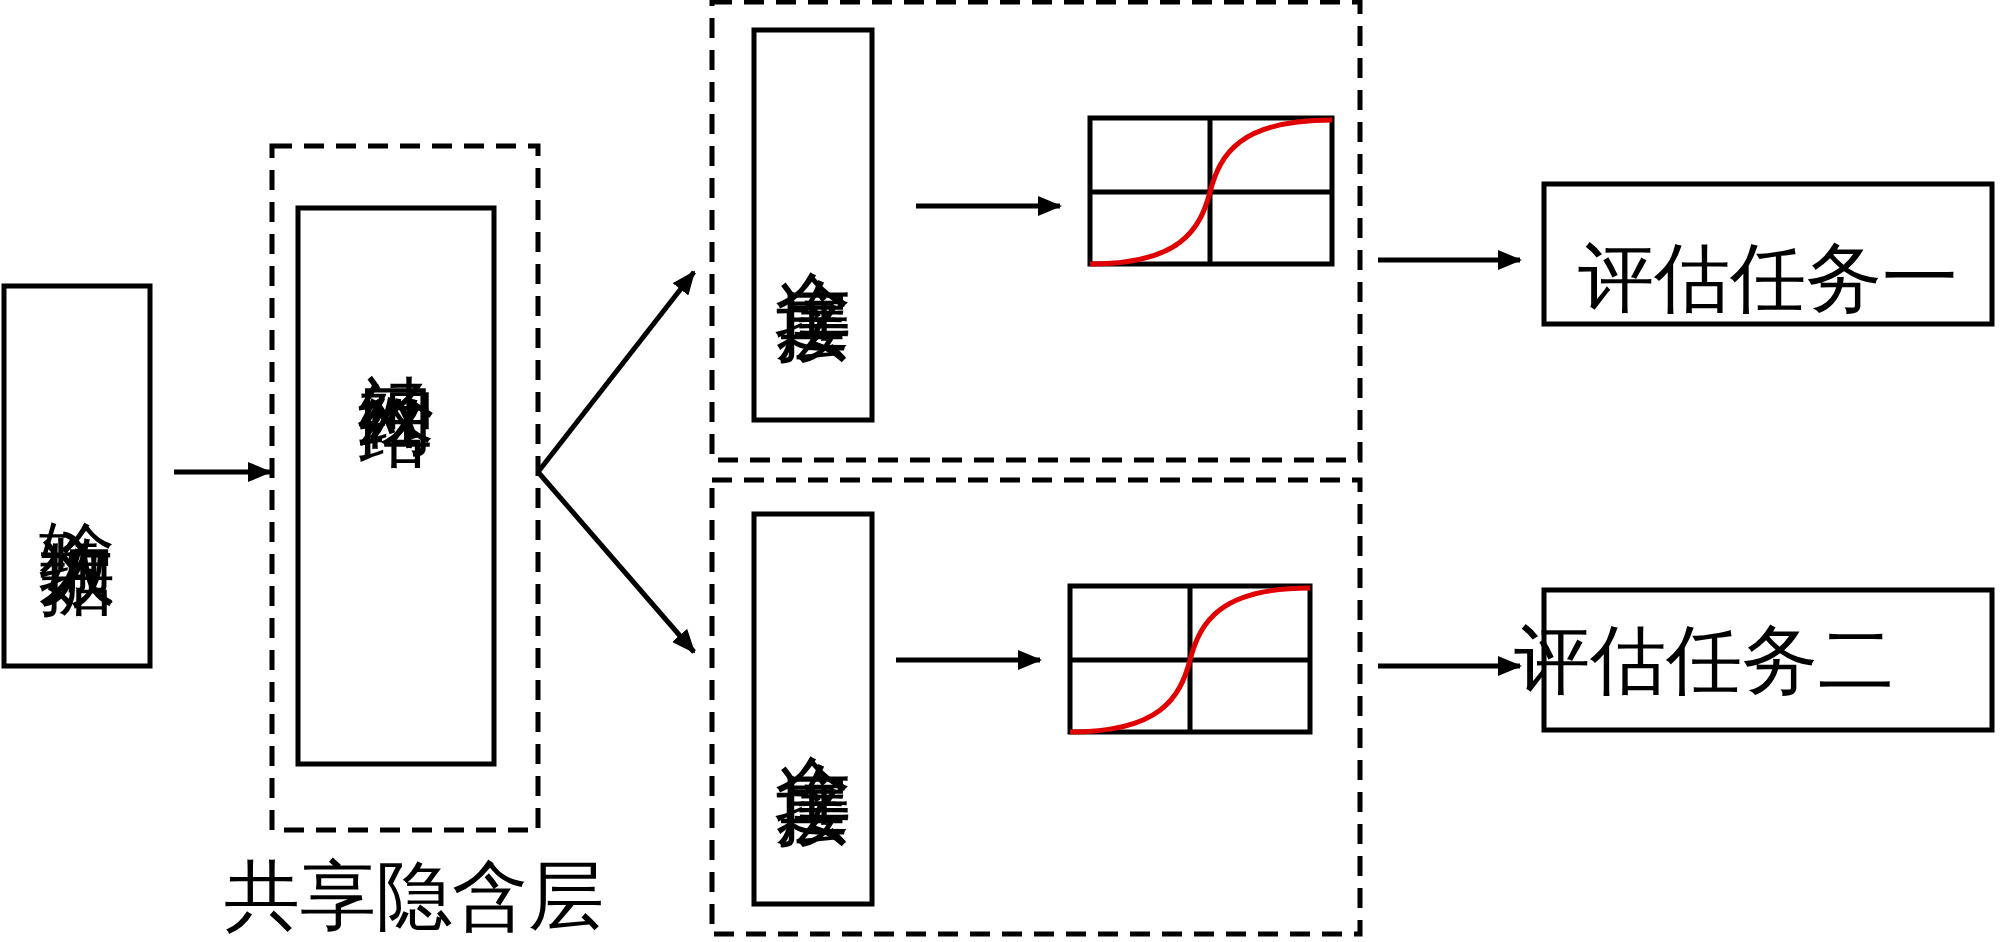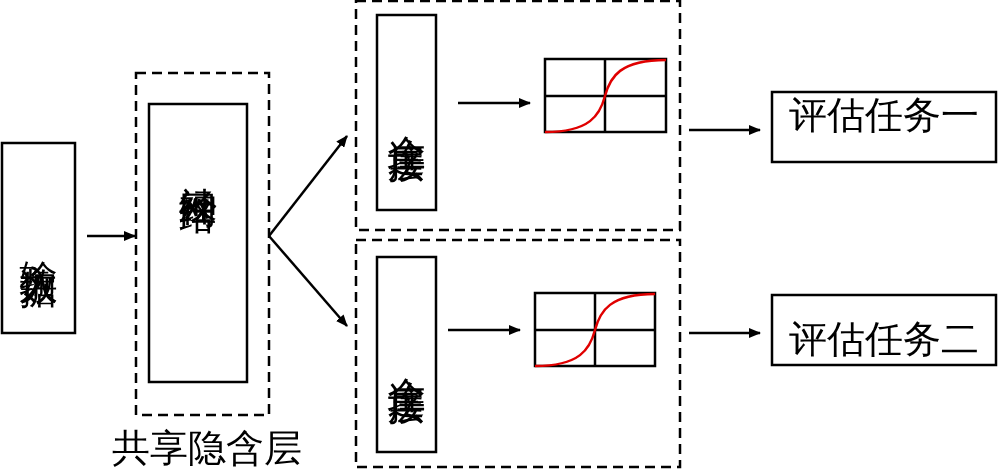--- a/index.html
+++ b/index.html
@@ -64,18 +64,18 @@
   <span>共享隐含层</span>
 </div>
 
 <div class="vtext" style="left:377px;top:15px;width:59px;height:195px;">
   <span style="writing-mode:vertical-rl;letter-spacing:4px;">全连接层</span>
 </div>
 <div class="vtext" style="left:377px;top:257px;width:59px;height:195px;">
   <span style="writing-mode:vertical-rl;letter-spacing:4px;">全连接层</span>
 </div>
 
-<div class="htext" style="left:772px;top:80px;width:224px;height:70px;">
+<div class="htext" style="left:772px;top:104px;width:224px;height:70px;">
   <span>评估任务一</span>
 </div>
-<div class="htext" style="left:772px;top:295px;width:224px;height:70px;align-items:flex-end;">
+<div class="htext" style="left:740px;top:295px;width:224px;height:70px;">
   <span>评估任务二</span>
 </div>
 
 </body></html>

